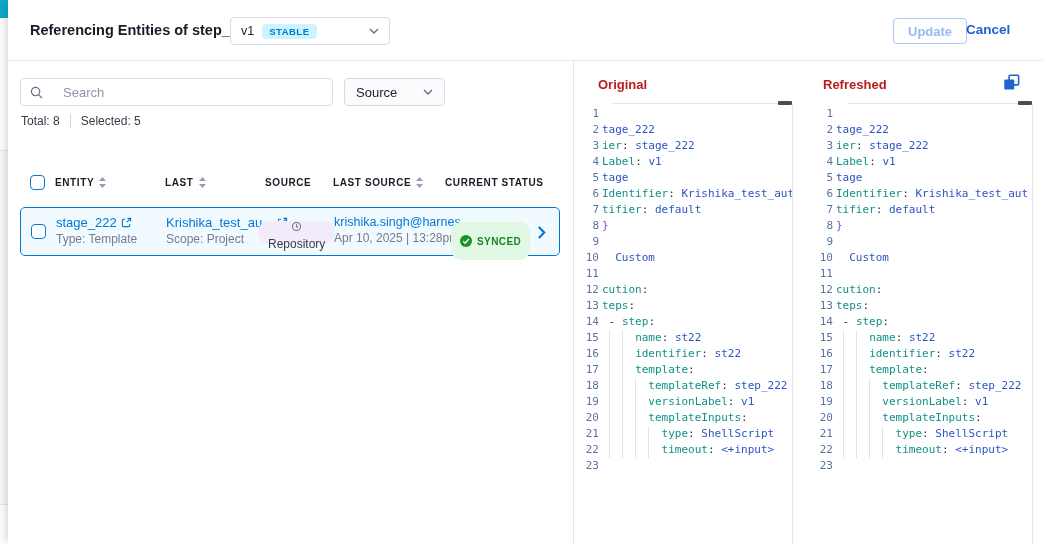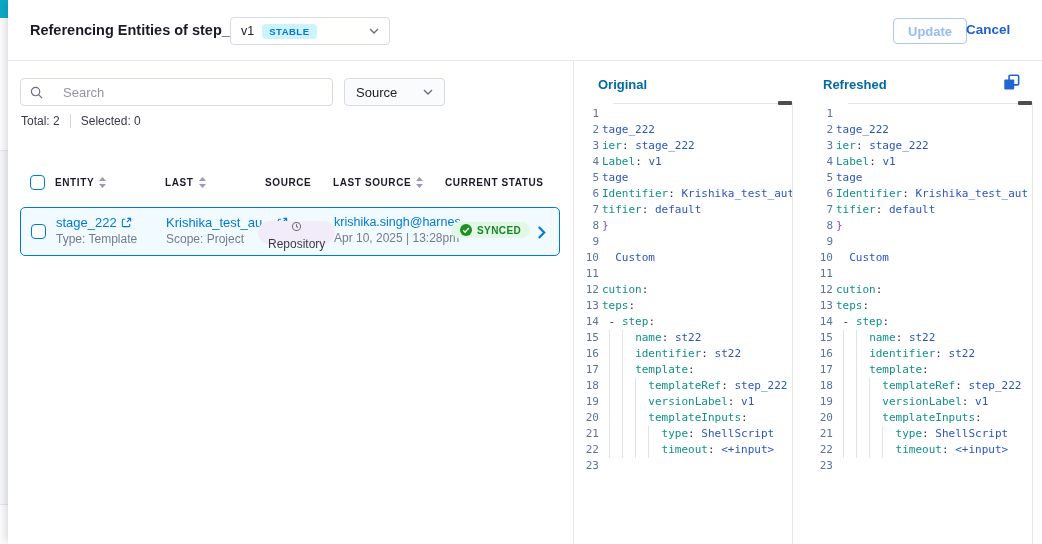--- a/index.html
+++ b/index.html
@@ -46,25 +46,25 @@
 
   .trow { position:absolute; left:12px; top:146px; width:540px; height:49px; border:1px solid #0278d5; border-radius:5px; background:#f1fbff; cursor:pointer; }
   .trow .cb { position:absolute; left:10px; top:16px; }
   .cell { position:absolute; top:7px; }
   .cell .l1 { font-size:13px; color:#0278d5; display:flex; align-items:center; gap:4px; }
   .cell .l2 { font-size:12px; color:#77798f; margin-top:2px; }
   .c-entity { left:35px; } .c-scope { left:145px; }
   .pill { position:absolute; left:237px; top:13px; height:23px; background:#f2ecfa; border-radius:12px; display:flex; align-items:center; gap:5px; padding:0 10px; font-size:12px; color:#3d3a48;flex-direction:column; }
   .c-upd { left:313px; top:7px; }
   .c-upd .l1 { font-size:12.5px; }
-  .synced { position:absolute; left:430px; top:14px; height:16px; background:#e1f8e5; border-radius:11px; display:flex; align-items:center; gap:5px; padding:0 9px; font-size:10px; font-weight:bold; letter-spacing:.4px; color:#1b8427;text-align:center; }
+  .synced { position:absolute; left:430px; top:14px; height:38px; background:#e1f8e5; border-radius:11px; display:flex; align-items:center; gap:5px; padding:0 9px; font-size:10px; font-weight:bold; letter-spacing:.4px; color:#1b8427;text-align:center; }
   .rchev { position:absolute; left:516px; top:18px; display:flex; cursor:pointer; }
 
   
-  .panel-title { position:absolute; top:16px; font-size:13px; font-weight:bold; color:#0369a1; }
+  .panel-title { position:absolute; top:16px; font-size:13px; font-weight:bold; color:#b91c1c; }
   .pt-left { left:590px; } .pt-right { left:815px; }
   .copy-btn { position:absolute; left:995px; top:13px; background:none; border:none; cursor:pointer; display:flex; }
 
   .code { position:absolute; top:45px; font-family:"DejaVu Sans Mono","Liberation Mono",monospace; font-size:11px; overflow:hidden; }
   #code-left  { left:570px; width:214px; }
   #code-right { left:804px; width:220px; }
   .cl { position:relative; height:16px; white-space:pre; }
   .ln { position:absolute; left:0; top:1px; width:21px; text-align:right; color:#5c73a2; }
   .ctext { position:absolute; left:24px; top:1px; }
   .gd { position:absolute; top:-1px; height:16px; border-left:1px solid #e2e2e9; }
@@ -118,23 +118,23 @@
       <div class="filter-dd dd-source">
         <span>Source</span>
         <span class="chev">
           <svg width="10" height="6" viewBox="0 0 10 6">
               <path d="M1 1l4 4 4-4" fill="none" stroke="#6b6d85" stroke-width="1.4"></path>
             </svg>
         </span>
       </div>
 
       <div class="totals">
-        <span>Total: 2</span>
+        <span>Total: 8</span>
         <span class="sep"></span>
-        <span>Selected: 0</span>
+        <span>Selected: 5</span>
       </div>
 
       <div class="thead">
         <span class="cb"></span>
         <div class="th" style="left:35px">
           <span>ENTITY</span>
           <span class="sort">
               <svg width="7" height="11" viewBox="0 0 7 11">
                 <path d="M3.5 0 7 4H0z" fill="#9a9ab3"></path>
                 <path d="M3.5 11 0 7h7z" fill="#9a9ab3"></path>

